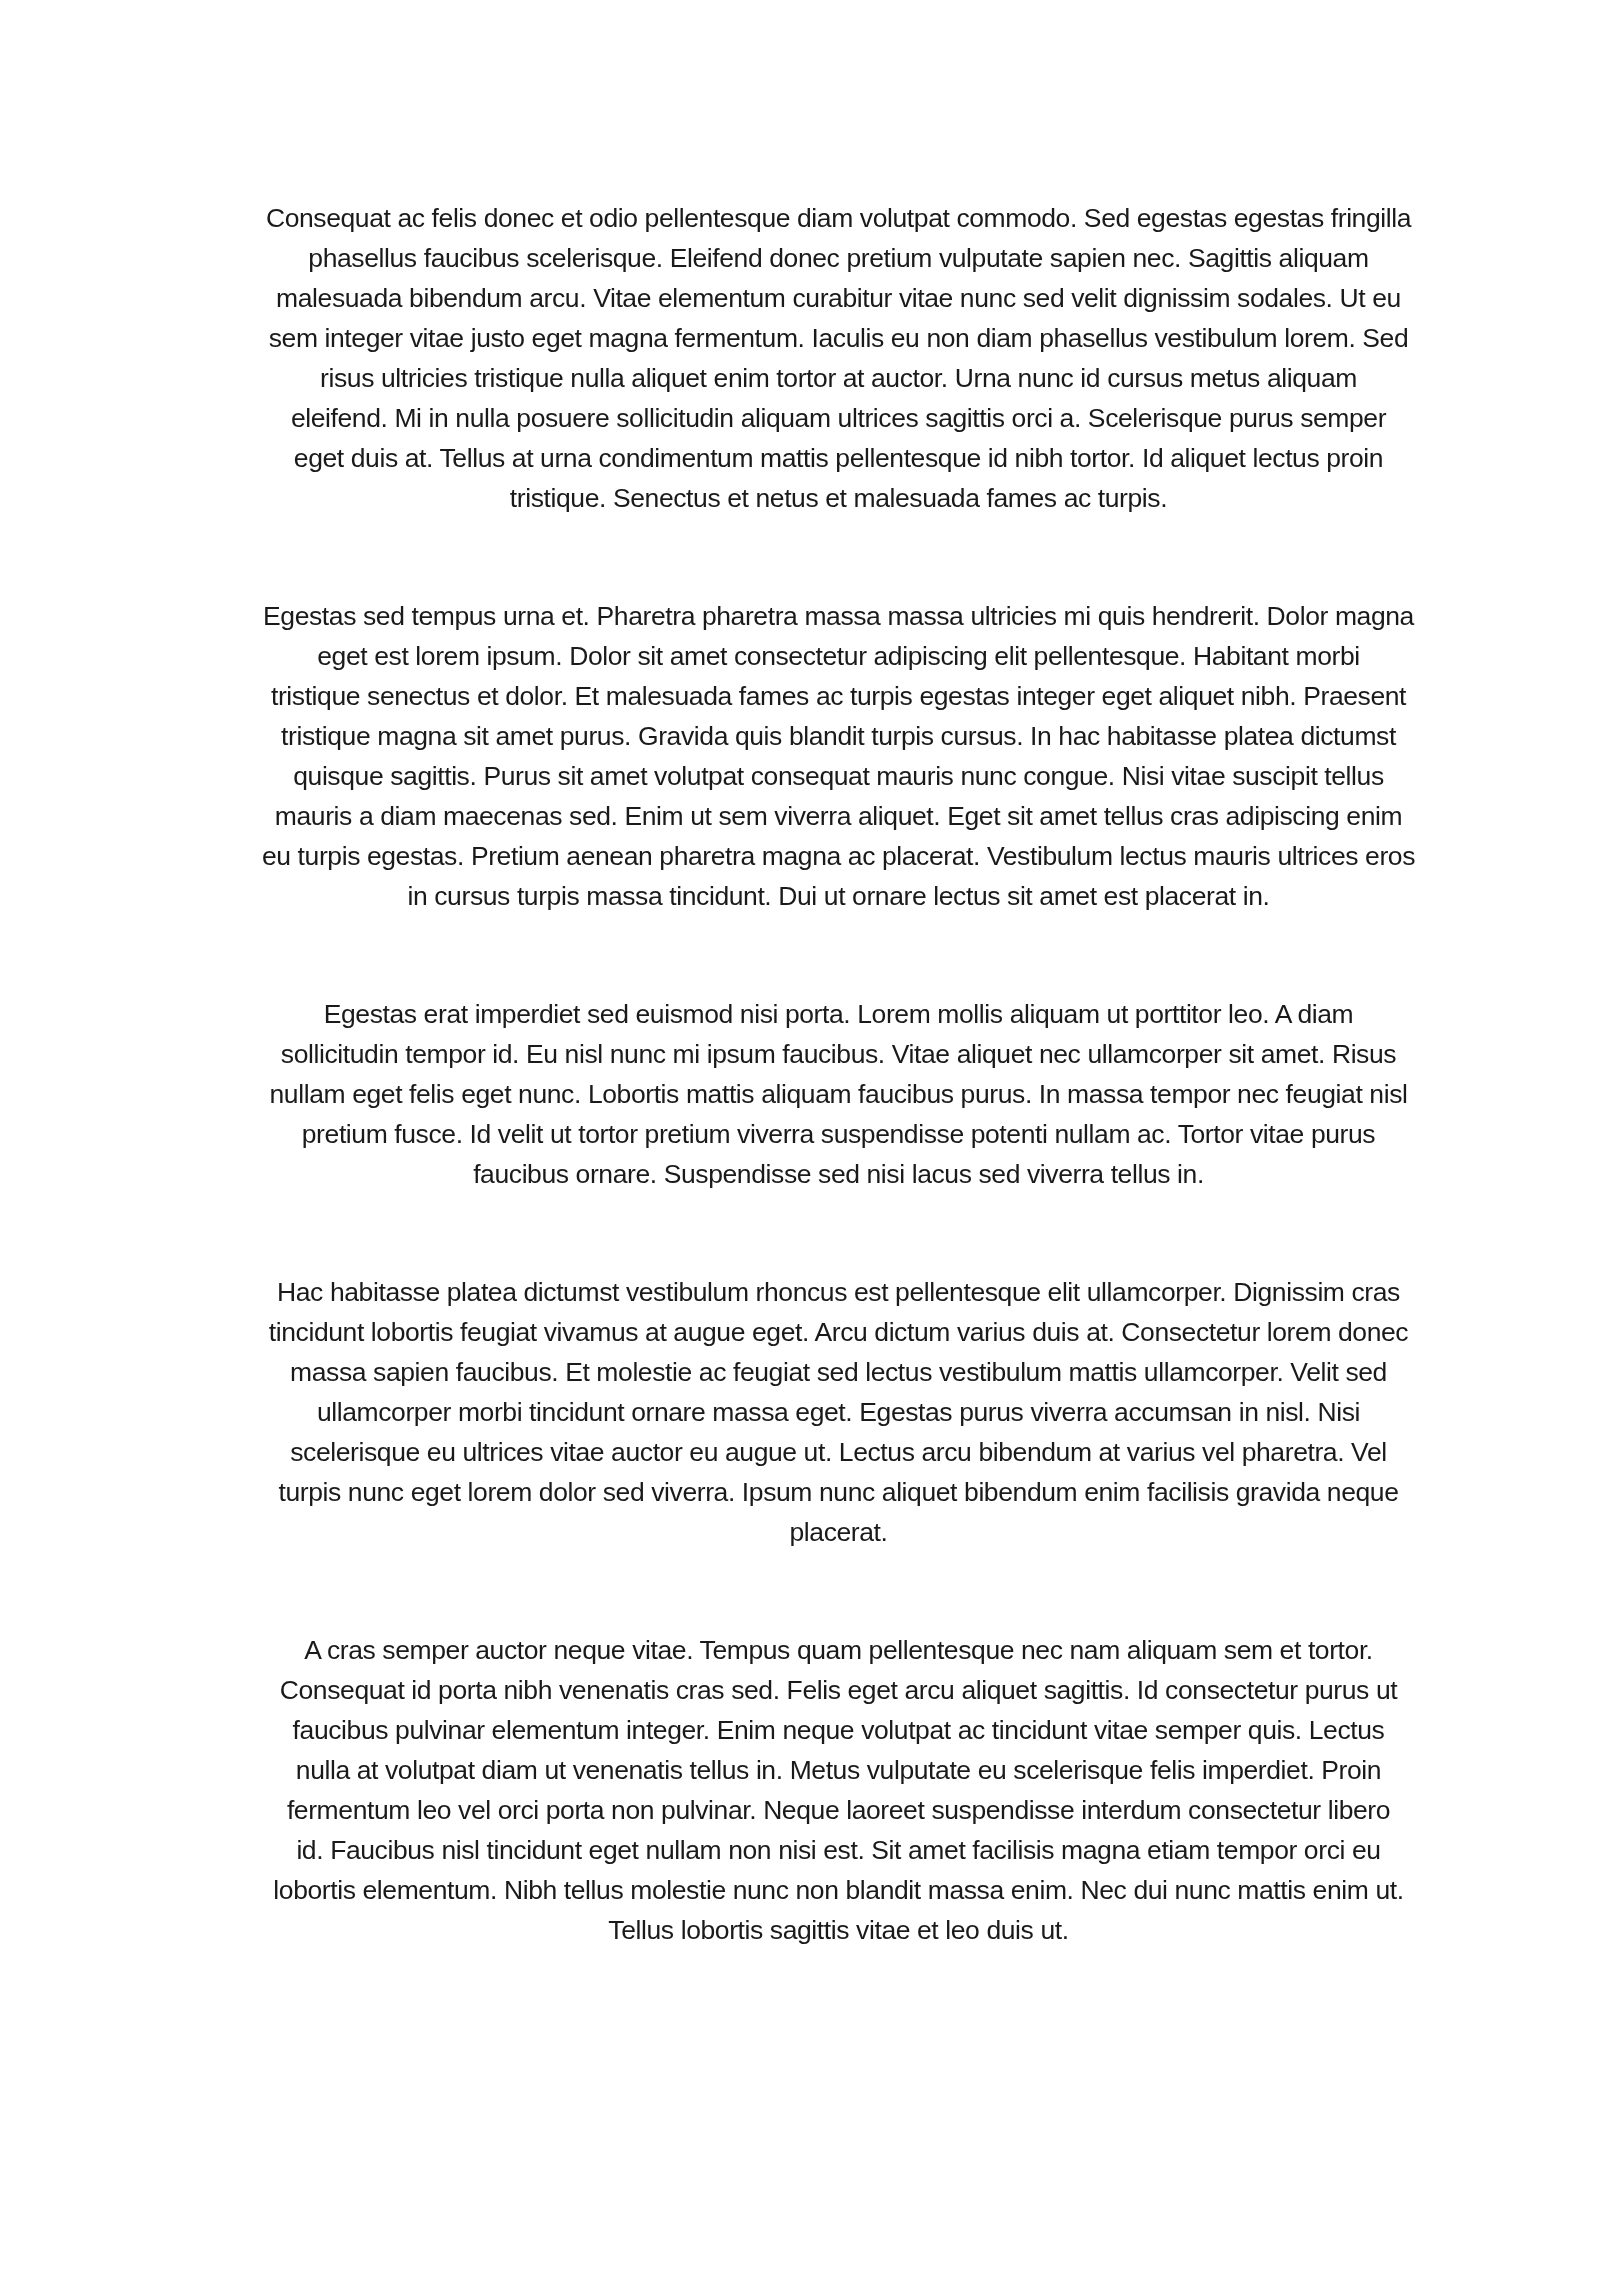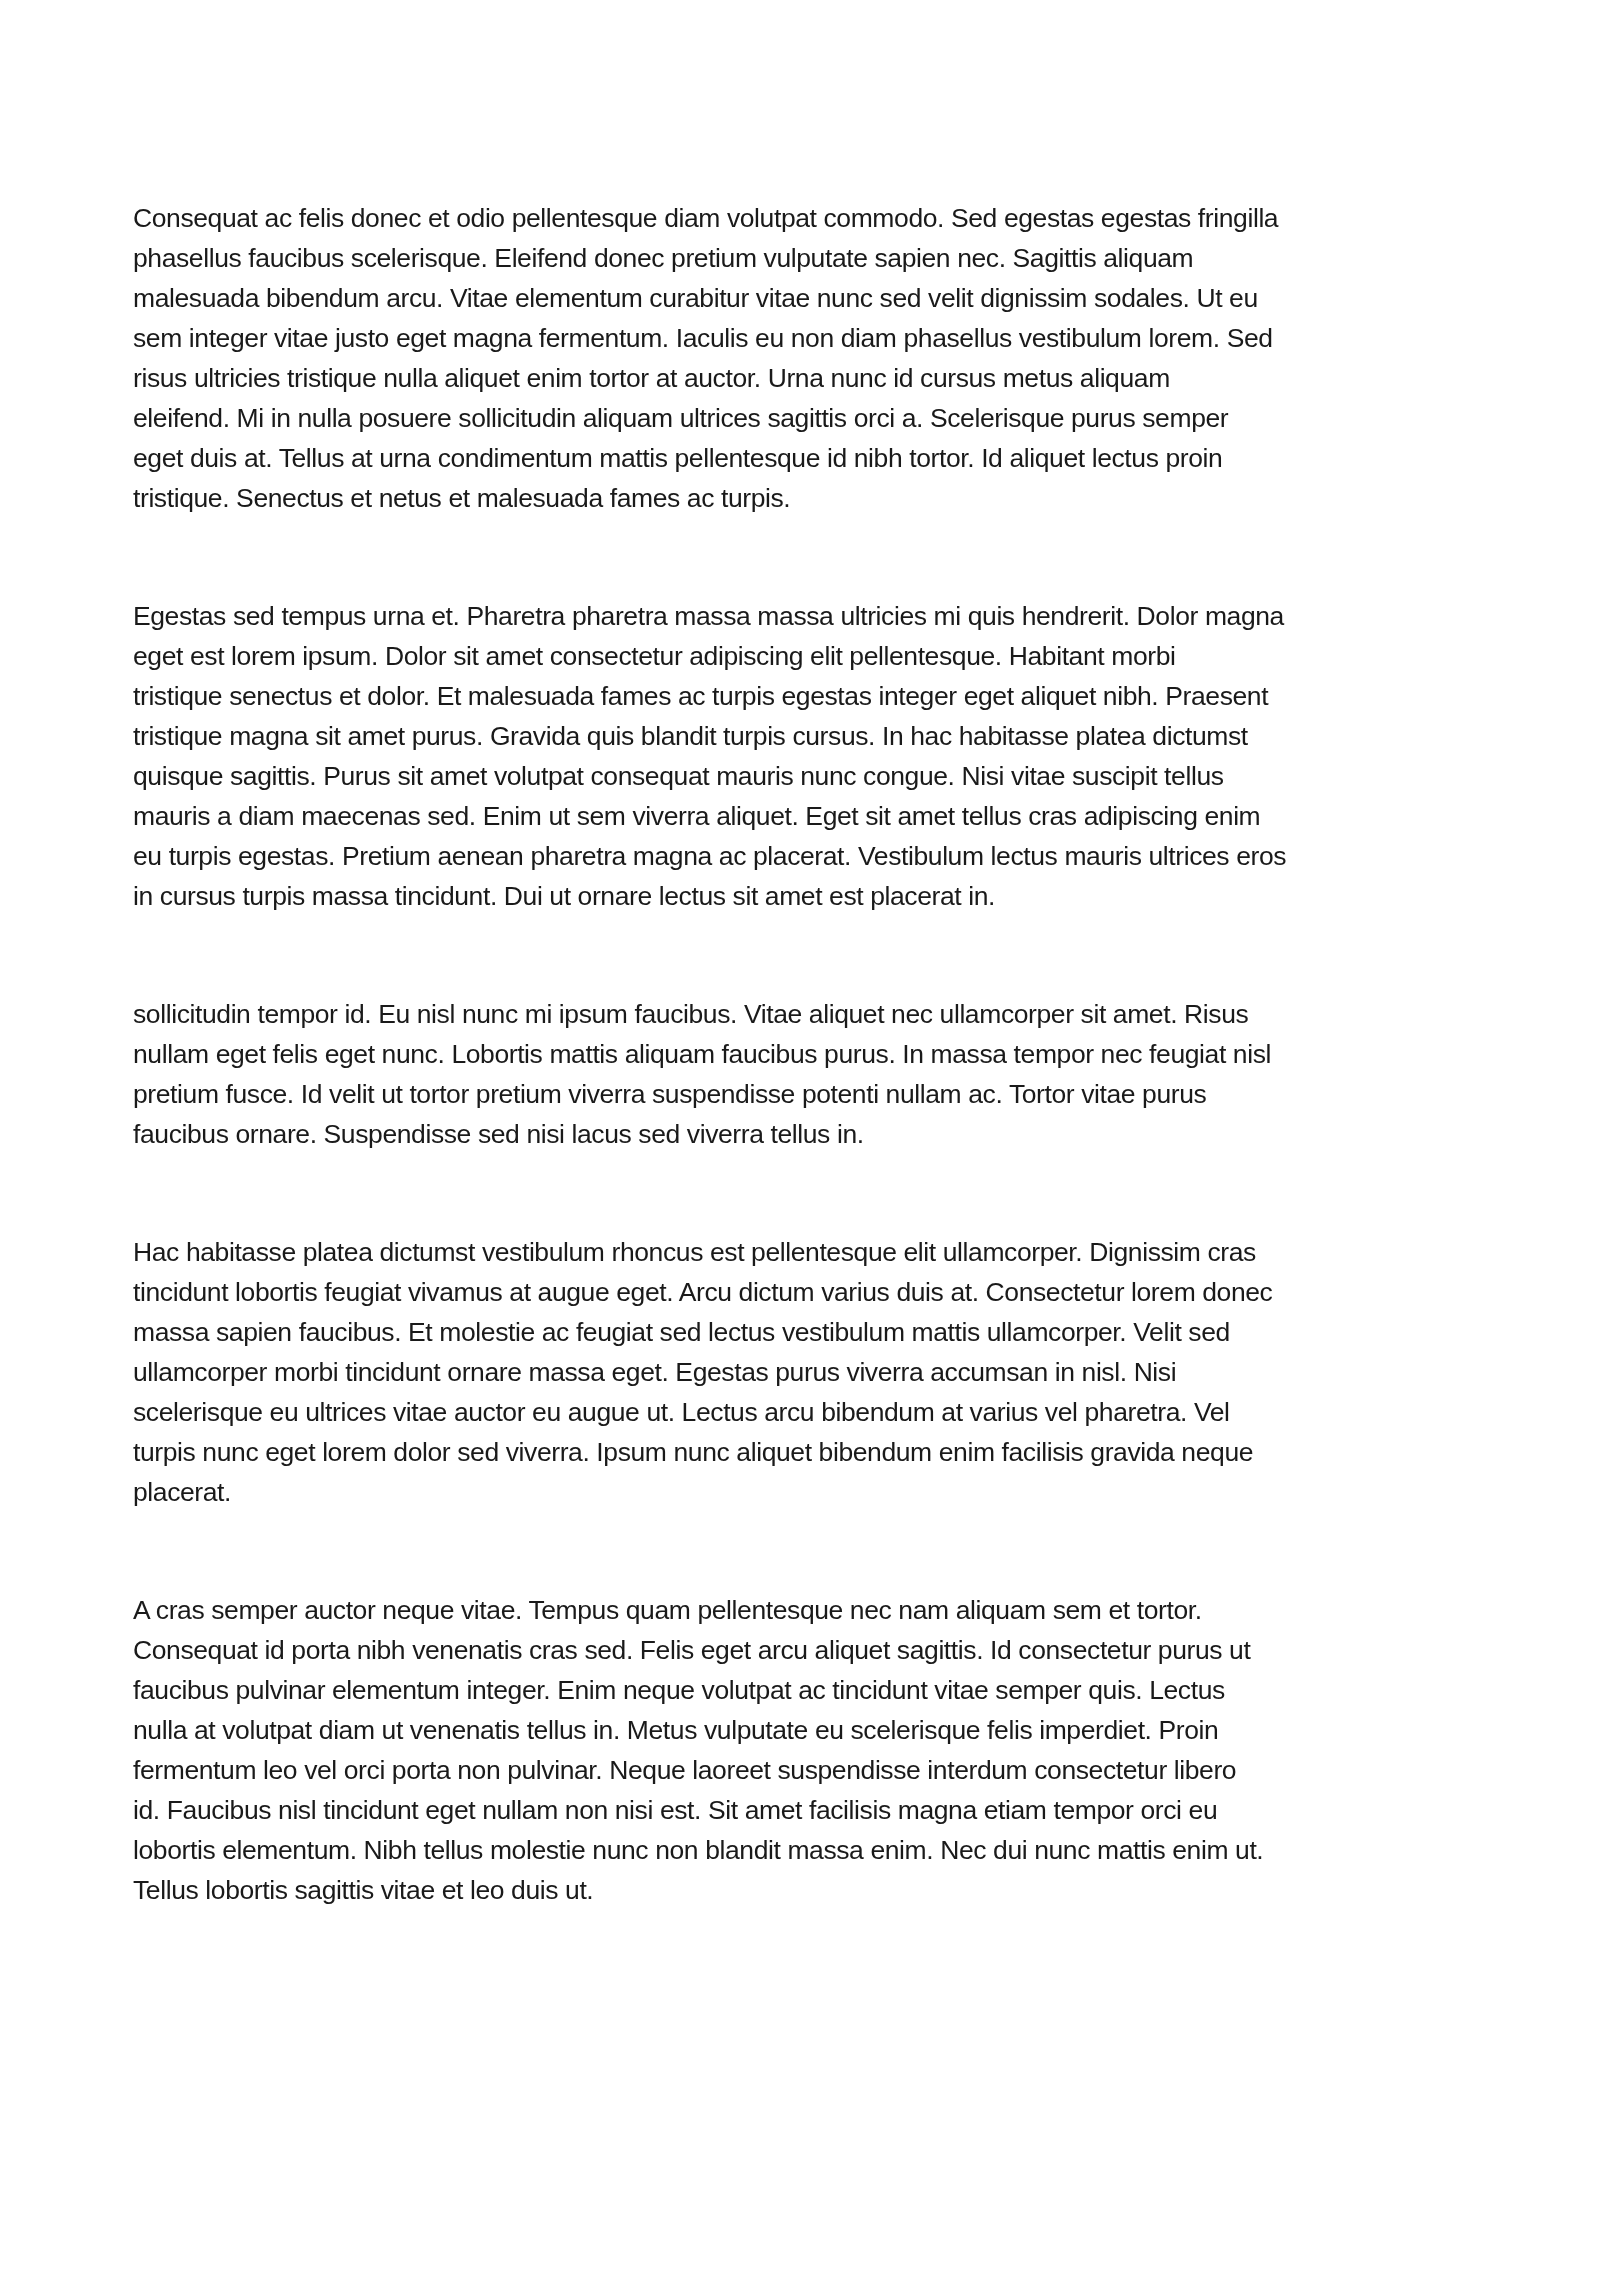--- a/index.html
+++ b/index.html
@@ -28,20 +28,21 @@
     letter-spacing: -0.4px;
     color: #1a1a1a;
     font-weight: 400;
   }
   p.body-paragraph:last-child {
     margin-bottom: 17px;
   }
   .text-line {
     display: block;
     white-space: nowrap;
+    text-align: center;
   }
 </style>
 </head>
 <body>
 
 <div class="page">
   <div class="content">
     <p class="body-paragraph">
         <span class="text-line">Consequat ac felis donec et odio pellentesque diam volutpat commodo. Sed egestas egestas fringilla</span>
         <span class="text-line">phasellus faucibus scelerisque. Eleifend donec pretium vulputate sapien nec. Sagittis aliquam</span>
@@ -56,20 +57,21 @@
         <span class="text-line">Egestas sed tempus urna et. Pharetra pharetra massa massa ultricies mi quis hendrerit. Dolor magna</span>
         <span class="text-line">eget est lorem ipsum. Dolor sit amet consectetur adipiscing elit pellentesque. Habitant morbi</span>
         <span class="text-line">tristique senectus et dolor. Et malesuada fames ac turpis egestas integer eget aliquet nibh. Praesent</span>
         <span class="text-line">tristique magna sit amet purus. Gravida quis blandit turpis cursus. In hac habitasse platea dictumst</span>
         <span class="text-line">quisque sagittis. Purus sit amet volutpat consequat mauris nunc congue. Nisi vitae suscipit tellus</span>
         <span class="text-line">mauris a diam maecenas sed. Enim ut sem viverra aliquet. Eget sit amet tellus cras adipiscing enim</span>
         <span class="text-line">eu turpis egestas. Pretium aenean pharetra magna ac placerat. Vestibulum lectus mauris ultrices eros</span>
         <span class="text-line">in cursus turpis massa tincidunt. Dui ut ornare lectus sit amet est placerat in.</span>
       </p>
     <p class="body-paragraph">
+        <span class="text-line">Egestas erat imperdiet sed euismod nisi porta. Lorem mollis aliquam ut porttitor leo. A diam</span>
         <span class="text-line">sollicitudin tempor id. Eu nisl nunc mi ipsum faucibus. Vitae aliquet nec ullamcorper sit amet. Risus</span>
         <span class="text-line">nullam eget felis eget nunc. Lobortis mattis aliquam faucibus purus. In massa tempor nec feugiat nisl</span>
         <span class="text-line">pretium fusce. Id velit ut tortor pretium viverra suspendisse potenti nullam ac. Tortor vitae purus</span>
         <span class="text-line">faucibus ornare. Suspendisse sed nisi lacus sed viverra tellus in.</span>
       </p>
     <p class="body-paragraph">
         <span class="text-line">Hac habitasse platea dictumst vestibulum rhoncus est pellentesque elit ullamcorper. Dignissim cras</span>
         <span class="text-line">tincidunt lobortis feugiat vivamus at augue eget. Arcu dictum varius duis at. Consectetur lorem donec</span>
         <span class="text-line">massa sapien faucibus. Et molestie ac feugiat sed lectus vestibulum mattis ullamcorper. Velit sed</span>
         <span class="text-line">ullamcorper morbi tincidunt ornare massa eget. Egestas purus viverra accumsan in nisl. Nisi</span>

